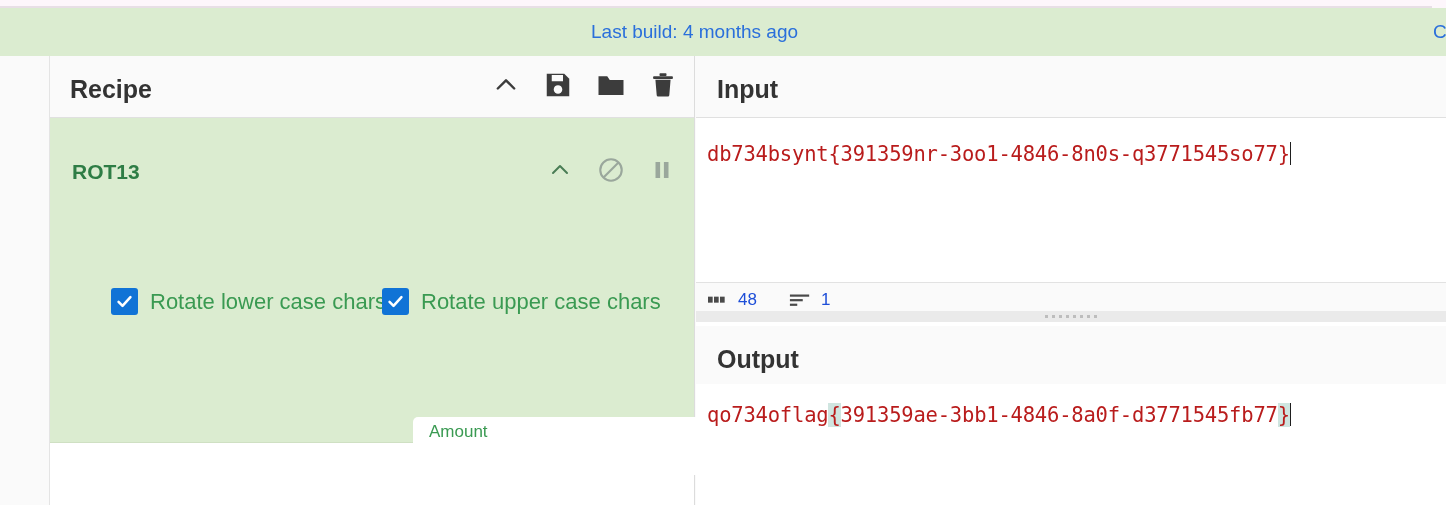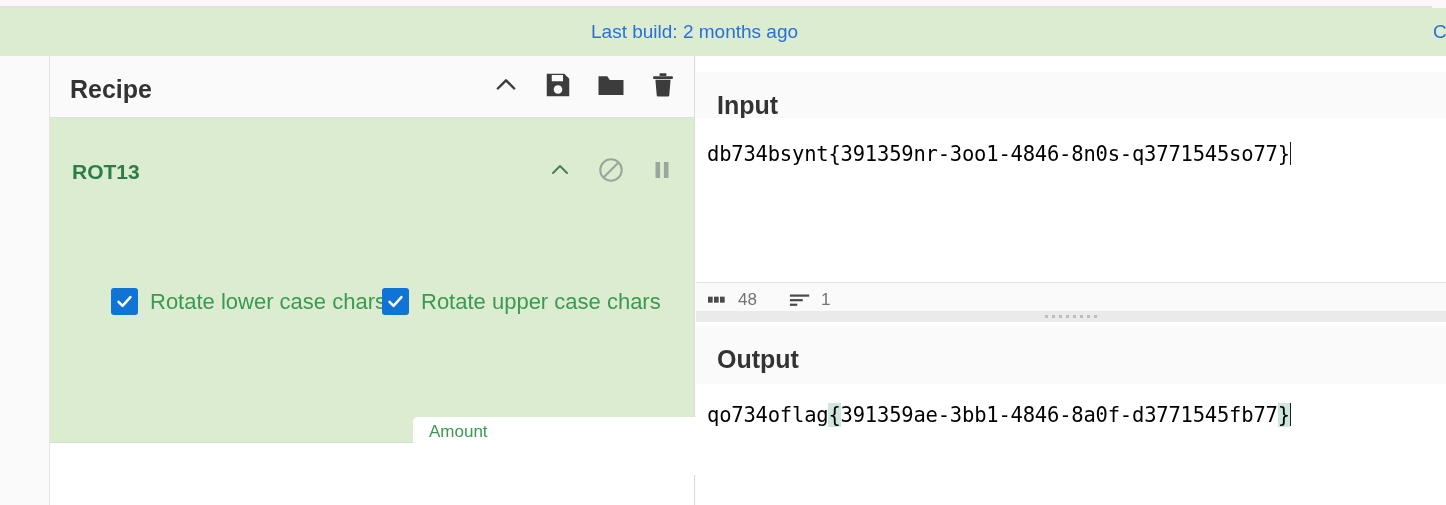--- a/index.html
+++ b/index.html
@@ -131,78 +131,78 @@
   .recipe-blank {
     position: absolute; left: 0; top: 388px; width: 644px; height: 117px;
     background: #ffffff;
   }
 
   
   .io { position: absolute; left: 696px; top: 56px; width: 750px; height: 449px; background: #ffffff; }
 
   .io-head {
     position: absolute; left: 0; width: 750px; height: 62px;
-    background: #fafafa; border-bottom: 1px solid #e0e0e0; margin-top: 16px;
+    background: #fafafa; border-bottom: 1px solid #e0e0e0;
   }
   .io-head-title {
     position: absolute; left: 21px; top: 19px;
     font-size: 25px; font-weight: bold; color: #333333;
     font-family: "Liberation Sans", sans-serif;
   }
   .io-text {
     position: absolute; left: 11px; width: 740px;
-    font-size: 20.5px; color: #000000; white-space: pre;
+    font-size: 20.5px; color: #b91c1c; white-space: pre;
     font-family: "DejaVu Sans Mono", monospace;
     letter-spacing: -0.2px;
   }
   .caret {
     display: inline-block; width: 1.5px; height: 23px; background: #1e1e1e;
     vertical-align: -4px;
   }
   .brace-hl { background: #cfe5e0; }
 
   
   .input-body {
     position: absolute; left: 0; top: 62px; width: 750px; height: 164px;
     background: #ffffff;
   }
   .statusbar {
     position: absolute; left: 0; top: 226px; width: 750px; height: 35px;
     background: #fafafa; border-top: 1px solid #e2e2e2;
     display: flex; align-items: center;
   }
   .stat-item { display: flex; align-items: center; gap: 10px; }
-  .stat-val { font-size: 17px; color: #737373; font-family: "Liberation Sans", sans-serif; }
+  .stat-val { font-size: 17px; color: #1d4ed8; font-family: "Liberation Sans", sans-serif; }
 
   
   .splitter {
     position: absolute; left: 0; top: 255px; width: 750px; height: 11px;
     background: #eaeaea; display: flex; align-items: center; justify-content: center;
   }
   .splitter-dots { display: flex; gap: 4px; }
   .splitter-dots i { width: 3px; height: 3px; background: #bdbdbd; display: block; }
 
   
-  .output-head { top: 254px; }
+  .output-head { top: 270px; }
   .output-body {
     position: absolute; left: 0; top: 328px; width: 750px; height: 177px;
     background: #ffffff;
   }
 </style>
 </head>
 <body>
 
 <div class="app">
 
   <div class="topstrip">
     <div class="topstrip-line"></div>
   </div>
 
   <div class="banner">
-    <a class="banner-link center">Last build: 2 months ago</a>
+    <a class="banner-link center">Last build: 4 months ago</a>
     <a class="banner-link right">C</a>
   </div>
 
 
   <div class="vscroll-track">
     <div class="vscroll-thumb"></div>
   </div>
 
   <div class="recipe">
 

